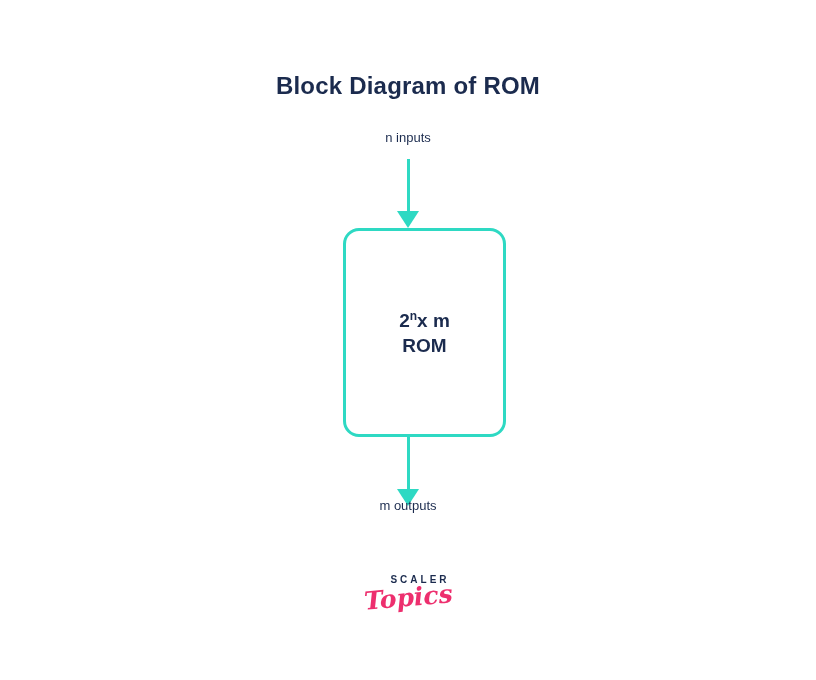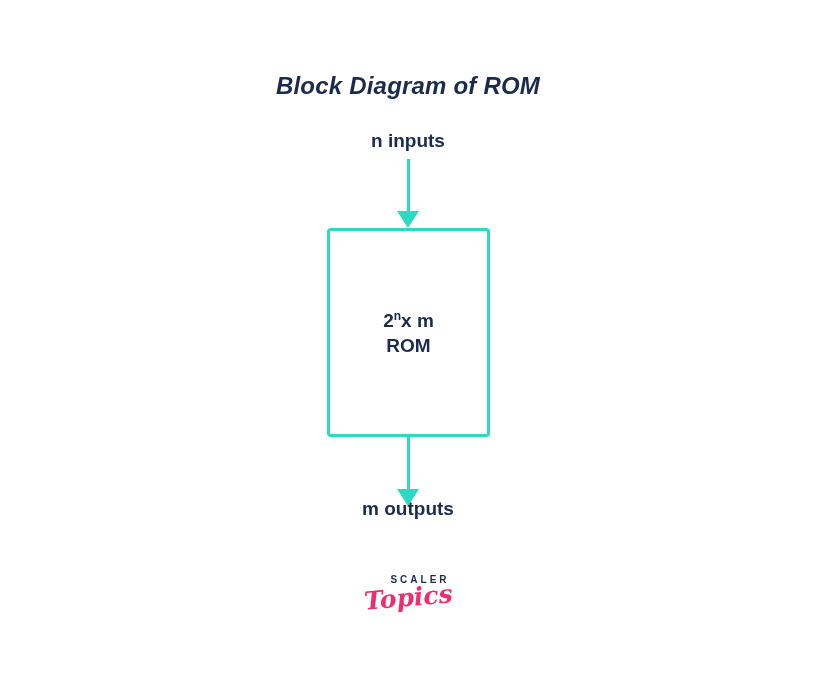--- a/index.html
+++ b/index.html
@@ -9,26 +9,26 @@
     --bg:#ffffff;
   }
   *{margin:0;padding:0;box-sizing:border-box;}
   html,body{width:816px;height:680px;background:var(--bg);overflow:hidden;}
   body{font-family:"Liberation Sans","DejaVu Sans",sans-serif;color:var(--navy);}
   .canvas{position:relative;width:816px;height:680px;background:var(--bg);}
 
   .diagram-title{
     position:absolute;top:72px;left:0;width:100%;
     text-align:center;font-size:24px;font-weight:700;
-    letter-spacing:0.2px;color:var(--navy);font-style:italic;
+    letter-spacing:0.2px;color:var(--navy);
   }
 
   .io-label{
     position:absolute;left:0;width:100%;text-align:center;
-    font-size:19px;font-weight:700;color:var(--navy);
+    font-size:13px;font-weight:400;color:var(--navy);
   }
   .input-label{top:130px;}
   .output-label{top:498px;}
 
   .arrow{position:absolute;left:397px;width:22px;}
   .arrow .shaft{
     position:absolute;left:9.5px;top:0;width:3px;background:var(--teal);
   }
   .arrow .head{
     position:absolute;left:0;width:0;height:0;
@@ -37,22 +37,22 @@
     border-top:17px solid var(--teal);
   }
   .arrow-top{top:159px;height:69px;}
   .arrow-top .shaft{height:53px;}
   .arrow-top .head{top:52px;}
   .arrow-bottom{top:437px;height:69px;}
   .arrow-bottom .shaft{height:53px;}
   .arrow-bottom .head{top:52px;}
 
   .rom-box{
-    position:absolute;left:327px;top:228px;width:163px;height:209px;
-    border:3px solid var(--teal);border-radius:4px;background:var(--bg);
+    position:absolute;left:343px;top:228px;width:163px;height:209px;
+    border:3px solid var(--teal);border-radius:16px;background:var(--bg);
     display:flex;flex-direction:column;align-items:center;justify-content:center;
   }
   .rom-box .line{
     font-size:19px;font-weight:700;color:var(--navy);line-height:25px;
     text-align:center;
   }
   .rom-box sup{
     font-size:12px;font-weight:700;vertical-align:super;line-height:0;
   }
 

